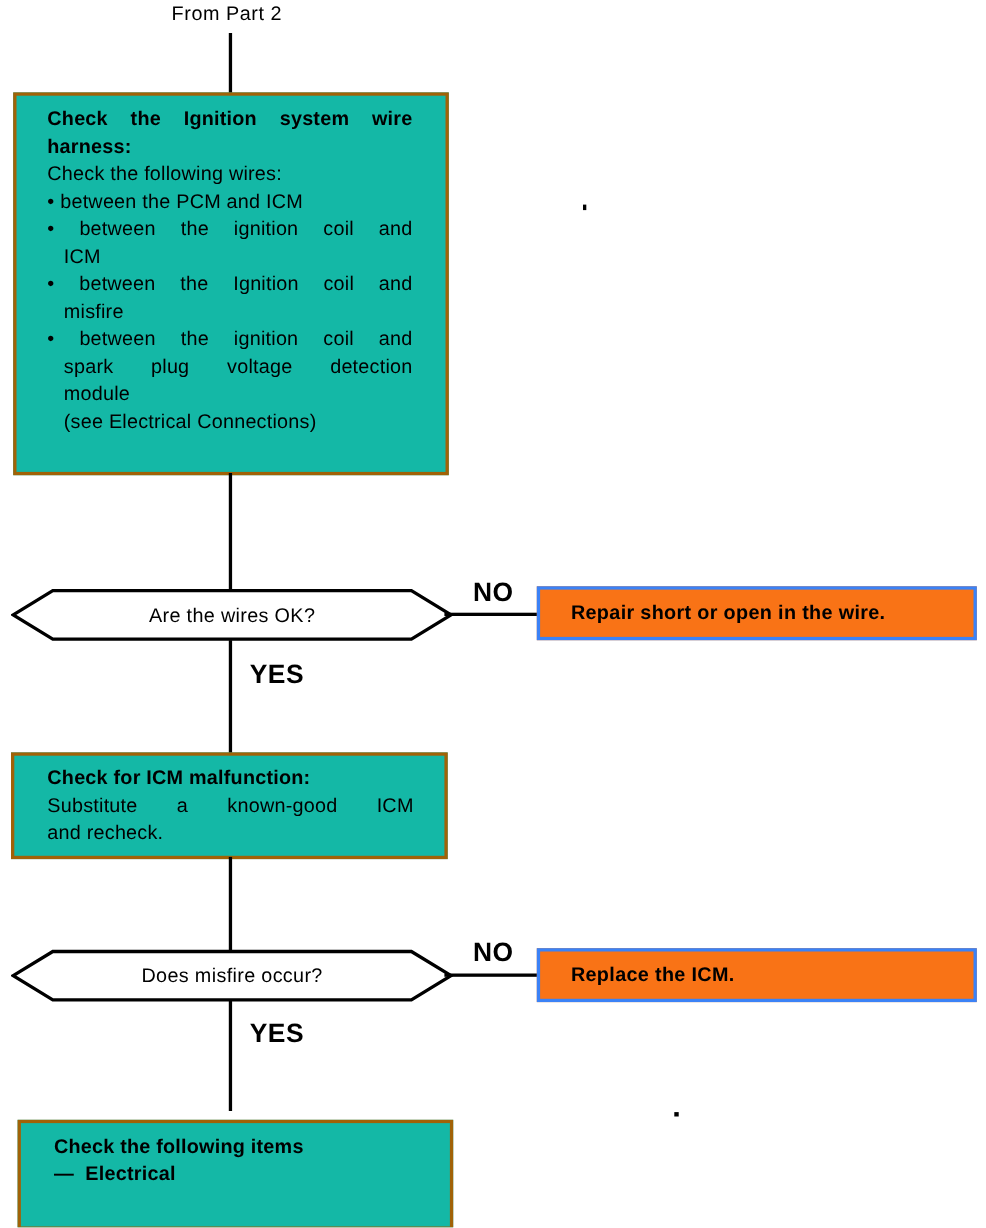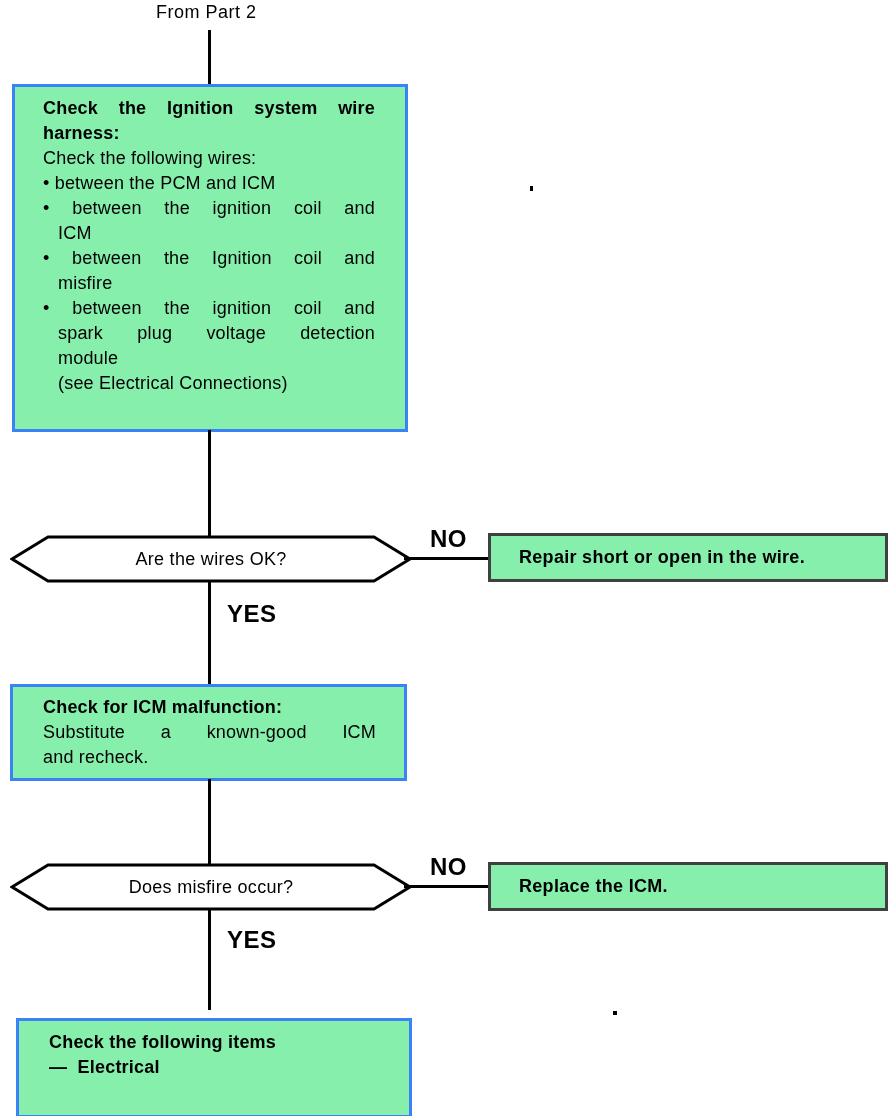--- a/index.html
+++ b/index.html
@@ -3,36 +3,36 @@
 <meta charset="utf-8">
 <style>
   html,body{margin:0;padding:0;background:#fff;}
   .canvas{
     position:relative;width:896px;height:1116px;background:#ffffff;
     font-family:"Liberation Sans",sans-serif;color:#000;overflow:hidden;
   }
   .vline{position:absolute;width:3px;background:#000;}
   .hline{position:absolute;height:3px;background:#000;}
   .pbox{
-    position:absolute;border:3px solid #3b82f6;box-sizing:border-box;background:#86efac;
+    position:absolute;border:3px solid #a16207;box-sizing:border-box;background:#14b8a6;
   }
   .ln{font-size:18px;line-height:25px;white-space:pre;letter-spacing:0.2px;}
   .b{font-weight:bold;}
   .j{white-space:normal;text-align:justify;text-align-last:justify;word-spacing:3px;}
   .cont{padding-left:15px;}
   .hexwrap{position:absolute;}
   .hexlabel{
     position:absolute;display:flex;align-items:center;justify-content:center;
     font-size:18px;letter-spacing:0.3px;
   }
   .branch{
     position:absolute;font-size:24px;font-weight:bold;letter-spacing:0.5px;
   }
   .actionbox{
-    position:absolute;border:3px solid #404040;box-sizing:border-box;background:#86efac;
+    position:absolute;border:3px solid #3b82f6;box-sizing:border-box;background:#f97316;
     display:flex;align-items:center;padding-left:28px;
     font-size:18px;font-weight:bold;letter-spacing:0.3px;
   }
   .fromlabel{position:absolute;font-size:18px;letter-spacing:0.5px;}
   .speck{position:absolute;background:#000;}
 </style>
 </head>
 <body>
 
 <div class="canvas">

